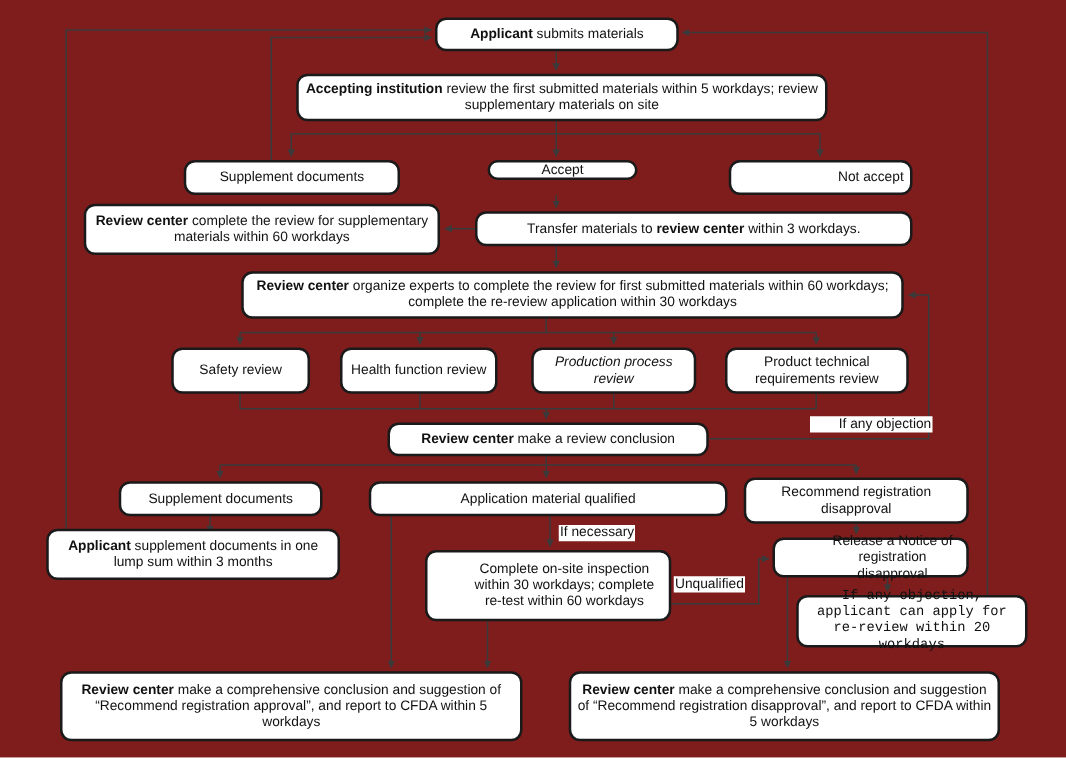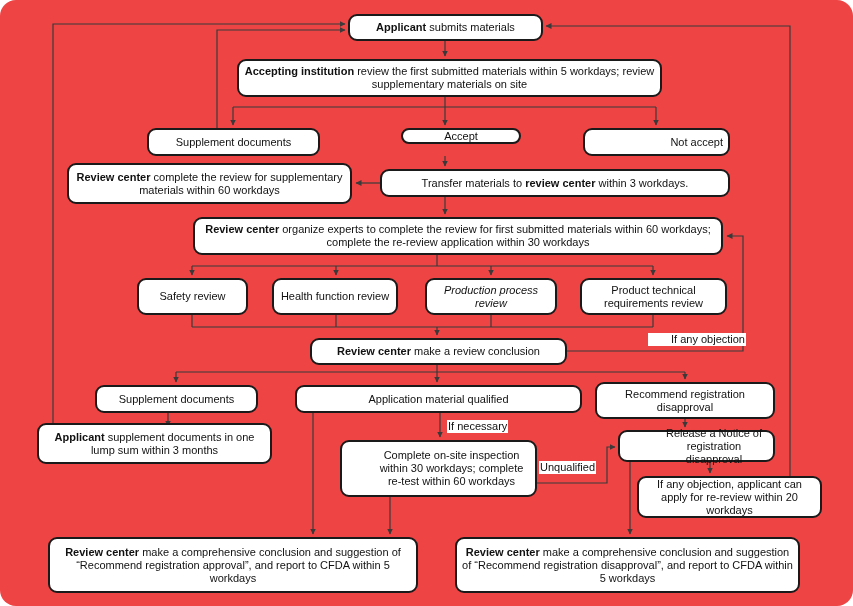--- a/index.html
+++ b/index.html
@@ -1,18 +1,18 @@
 <!DOCTYPE html>
 <html><head>
 <meta charset="utf-8">
 <style>
   html,body{margin:0;padding:0;background:#ffffff;}
   .canvas{
-    position:relative;width:853px;height:606px;background:#ef4444;
-    font-family:"Liberation Sans", sans-serif;color:#111111;overflow:hidden;border-radius:16px;
+    position:relative;width:853px;height:606px;background:#7f1d1d;
+    font-family:"Liberation Sans", sans-serif;color:#111111;overflow:hidden;
   }
   .wires{position:absolute;left:0;top:0;z-index:1;}
   .node{
     position:absolute;z-index:2;box-sizing:border-box;
     border:2px solid #1a1a1a;border-radius:9px;background:#ffffff;
     display:flex;align-items:center;justify-content:center;
     text-align:center;font-size:11px;line-height:13px;padding:1px 5px;
   }
   .node b{font-weight:bold;}
   .lbl{position:absolute;z-index:3;font-size:11px;line-height:13px;background:#ffffff;padding:0 1px;}
@@ -70,21 +70,21 @@
   </div>
 
   <div class="node" style="left:237px;top:59px;width:425px;height:38px;">
     <div><span></span><b>Accepting institution</b><span> review the first submitted materials within 5 workdays; review supplementary materials on site</span></div>
   </div>
 
   <div class="node" style="left:147px;top:128px;width:173px;height:28px;">
     <div><span>Supplement documents</span><b></b><span></span></div>
   </div>
 
-  <div class="node" style="left:401px;top:128px;width:120px;height:16px;">
+  <div class="node" style="left:390px;top:128px;width:120px;height:16px;">
     <div><span>Accept</span><b></b><span></span></div>
   </div>
 
   <div class="node" style="left:583px;top:128px;width:147px;height:28px;justify-content:flex-end;">
     <div><span>Not accept</span><b></b><span></span></div>
   </div>
 
   <div class="node" style="left:67px;top:163px;width:285px;height:41px;">
     <div><span></span><b>Review center</b><span> complete the review for supplementary materials within 60 workdays</span></div>
   </div>
@@ -134,21 +134,21 @@
   </div>
 
   <div class="node" style="left:340px;top:440px;width:197px;height:57px;padding-left:31px;">
     <div><span>Complete on-site inspection within 30 workdays; complete re-test within 60 workdays</span><b></b><span></span></div>
   </div>
 
   <div class="node" style="left:618px;top:430px;width:157px;height:32px;padding-left:40px;">
     <div><span>Release a Notice of registration disapproval</span><b></b><span></span></div>
   </div>
 
-  <div class="node" style="left:637px;top:476px;width:185px;height:42px;">
+  <div class="node" style="left:637px;top:476px;width:185px;height:42px;font-family:Liberation Mono, monospace;">
     <div><span>If any objection, applicant can apply for re-review within 20 workdays</span><b></b><span></span></div>
   </div>
 
   <div class="node" style="left:48px;top:537px;width:370px;height:56px;">
     <div><span></span><b>Review center</b><span> make a comprehensive conclusion and suggestion of “Recommend registration approval”, and report to CFDA within 5 workdays</span></div>
   </div>
 
   <div class="node" style="left:455px;top:537px;width:345px;height:56px;">
     <div><span></span><b>Review center</b><span> make a comprehensive conclusion and suggestion of “Recommend registration disapproval”, and report to CFDA within 5 workdays</span></div>
   </div>

